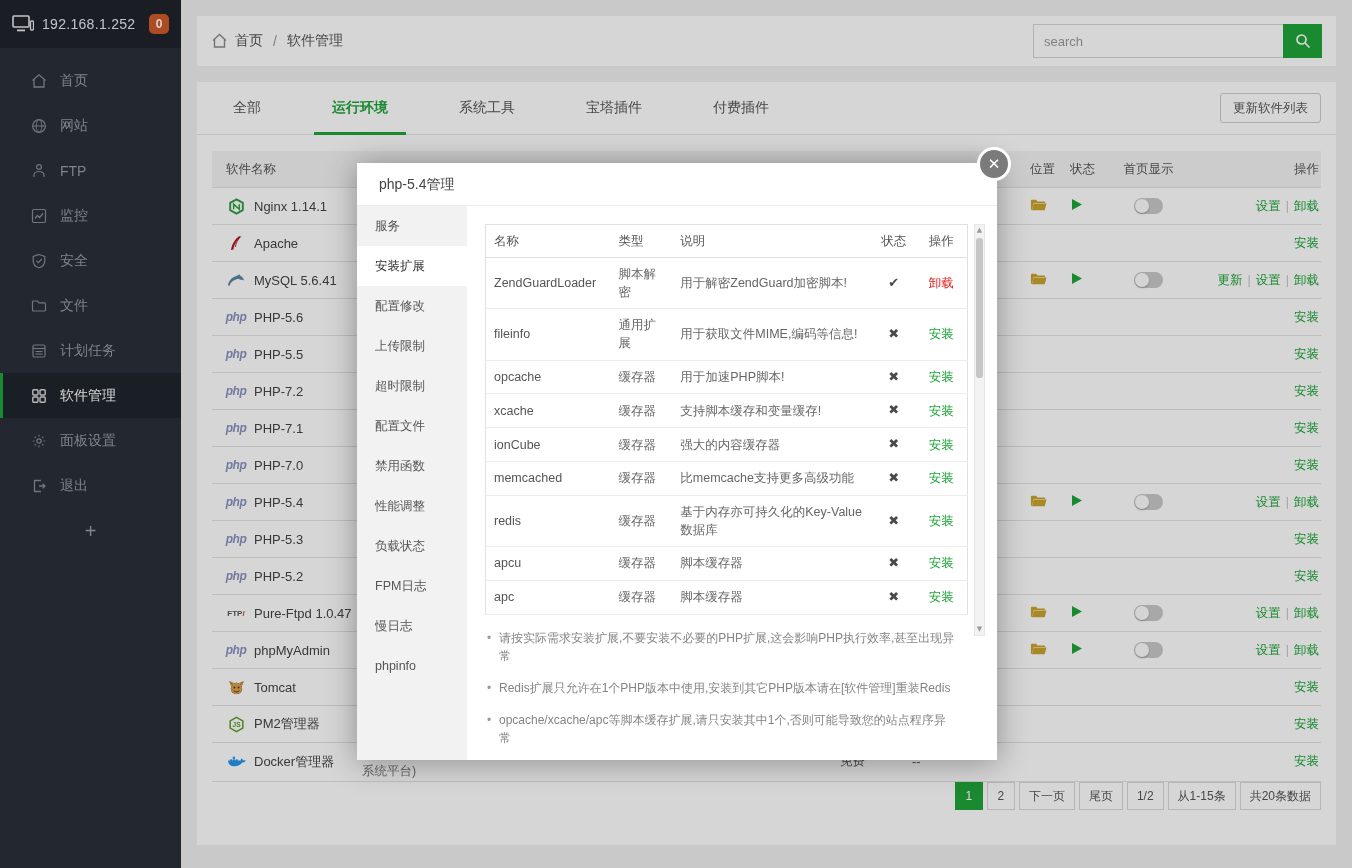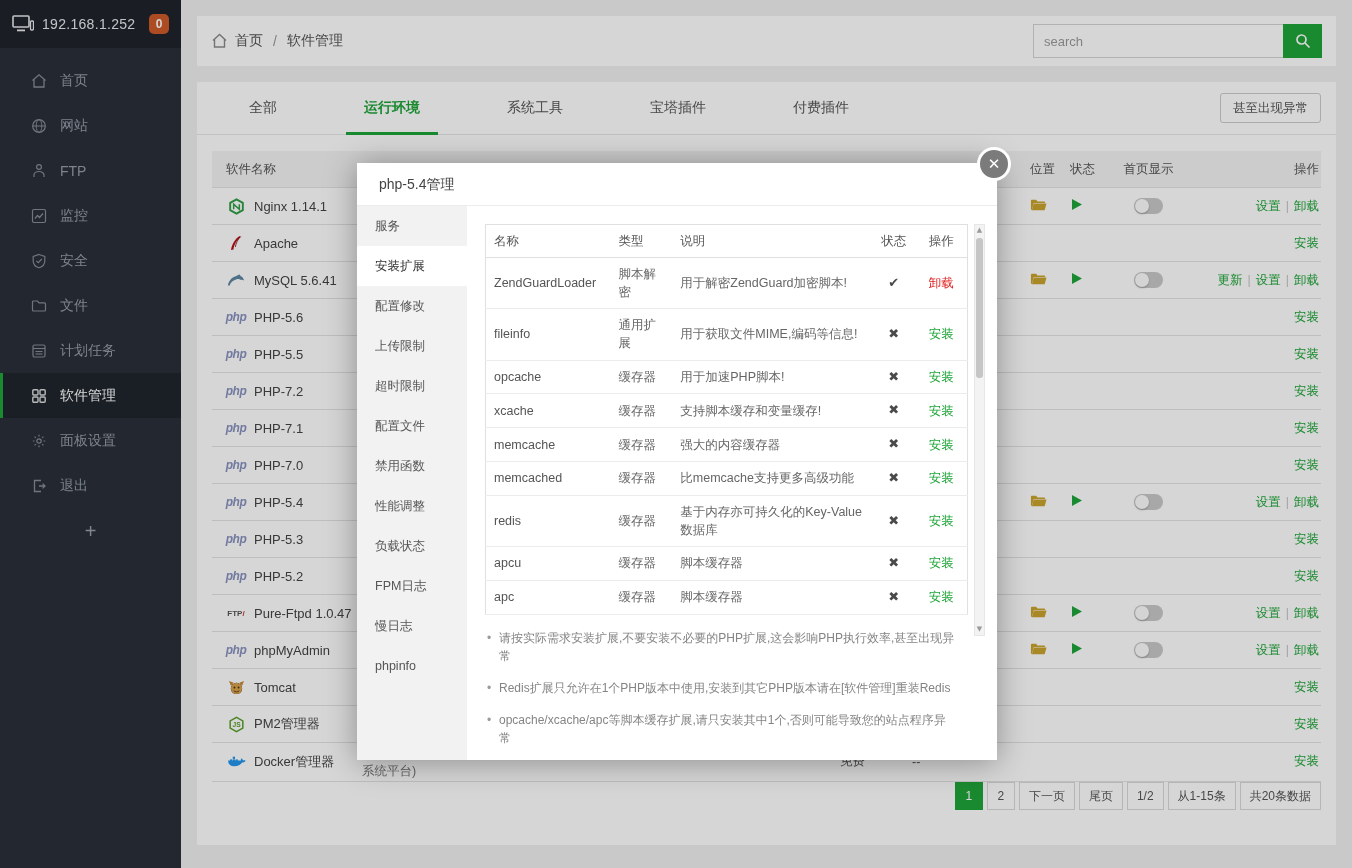--- a/index.html
+++ b/index.html
@@ -23,21 +23,21 @@
   .crumb { display:flex; align-items:center; color:#555; font-size:14px; }
   .crumb .sep { color:#999; margin:0 10px; }
   .crumb svg { margin-right:7px; }
   .searchwrap { margin-left:auto; display:flex; }
   .searchwrap input { width:250px; height:34px; border:1px solid #d5d5d5; border-right:none; padding:12px 10px; font-size:13px; color:#555; outline:none; background:#fff; }
   .searchwrap input::placeholder { color:#9a9a9a; }
   .search-btn { width:39px; height:34px; background:#20a53a; border:none; display:flex; align-items:center; justify-content:center; cursor:pointer; }
 
   .main-card { position:absolute; left:16px; top:82px; width:1139px; height:763px; background:#fff; }
   .tabs-row { position:relative; height:53px; border-bottom:1px solid #e6e6e6; display:flex; align-items:center; padding-left:36px; }
-  .tab { font-size:14px; color:#555; margin-right:71px; height:53px; line-height:50px; cursor:pointer; position:relative;margin-left:16px; }
+  .tab { font-size:14px; color:#555; margin-right:71px; height:53px; line-height:50px; cursor:pointer; position:relative; }
   .tab.active { color:#20a53a; font-weight:bold; }
   .tab.active:after { content:""; position:absolute; left:-18px; right:-18px; bottom:0; height:3px; background:#20a53a; }
   .update-btn { position:absolute; right:15px; top:11px; height:30px; padding:0 12px; background:#fff; border:1px solid #ccc; border-radius:3px; font-size:12.5px; color:#555; cursor:pointer; }
 
   
   .soft-table { margin:16px 15px 0 15px; width:1109px; font-size:12.5px; color:#555; }
   .st-row { display:flex; align-items:center; border-bottom:1px solid #e3e3e3; min-height:37px; }
   .st-head { background:#f4f4f4; color:#555; border-bottom:1px solid #e3e3e3; height:33px; }
   .c-name { width:150px; padding-left:14px; display:flex; align-items:center; color:#444; font-size:13px; }
   .c-name .app-ico { width:20px; margin-right:8px; display:inline-flex; align-items:center; justify-content:center; }
@@ -217,21 +217,21 @@
     </div>
   </div>
 
   <div class="main-card">
     <div class="tabs-row" id="tabs-row">
       <div class="tab">全部</div>
         <div class="tab active">运行环境</div>
         <div class="tab">系统工具</div>
         <div class="tab">宝塔插件</div>
         <div class="tab">付费插件</div>
-        <button class="update-btn">甚至出现异常</button>
+        <button class="update-btn">更新软件列表</button>
     </div>
     <div class="soft-table" id="soft-table">
         <div class="st-row st-head">
           <div class="c-name" style="color:#555;font-size:12.5px">软件名称</div>
           <div class="c-desc"></div>
           <div class="c-price"></div>
           <div class="c-ver"></div>
           <div class="c-loc">位置</div>
           <div class="c-stat">状态</div>
           <div class="c-show">首页显示</div>
@@ -601,21 +601,21 @@
               <td class="ctr"><a class="act-in">安装</a></td>
             </tr>
             <tr>
               <td class="nm">xcache</td>
               <td>缓存器</td>
               <td>支持脚本缓存和变量缓存!</td>
               <td class="ctr"><span class="mark">✖</span></td>
               <td class="ctr"><a class="act-in">安装</a></td>
             </tr>
             <tr>
-              <td class="nm">memcache</td>
+              <td class="nm">ionCube</td>
               <td>缓存器</td>
               <td>强大的内容缓存器</td>
               <td class="ctr"><span class="mark">✖</span></td>
               <td class="ctr"><a class="act-in">安装</a></td>
             </tr>
             <tr>
               <td class="nm">memcached</td>
               <td>缓存器</td>
               <td>比memcache支持更多高级功能</td>
               <td class="ctr"><span class="mark">✖</span></td>

